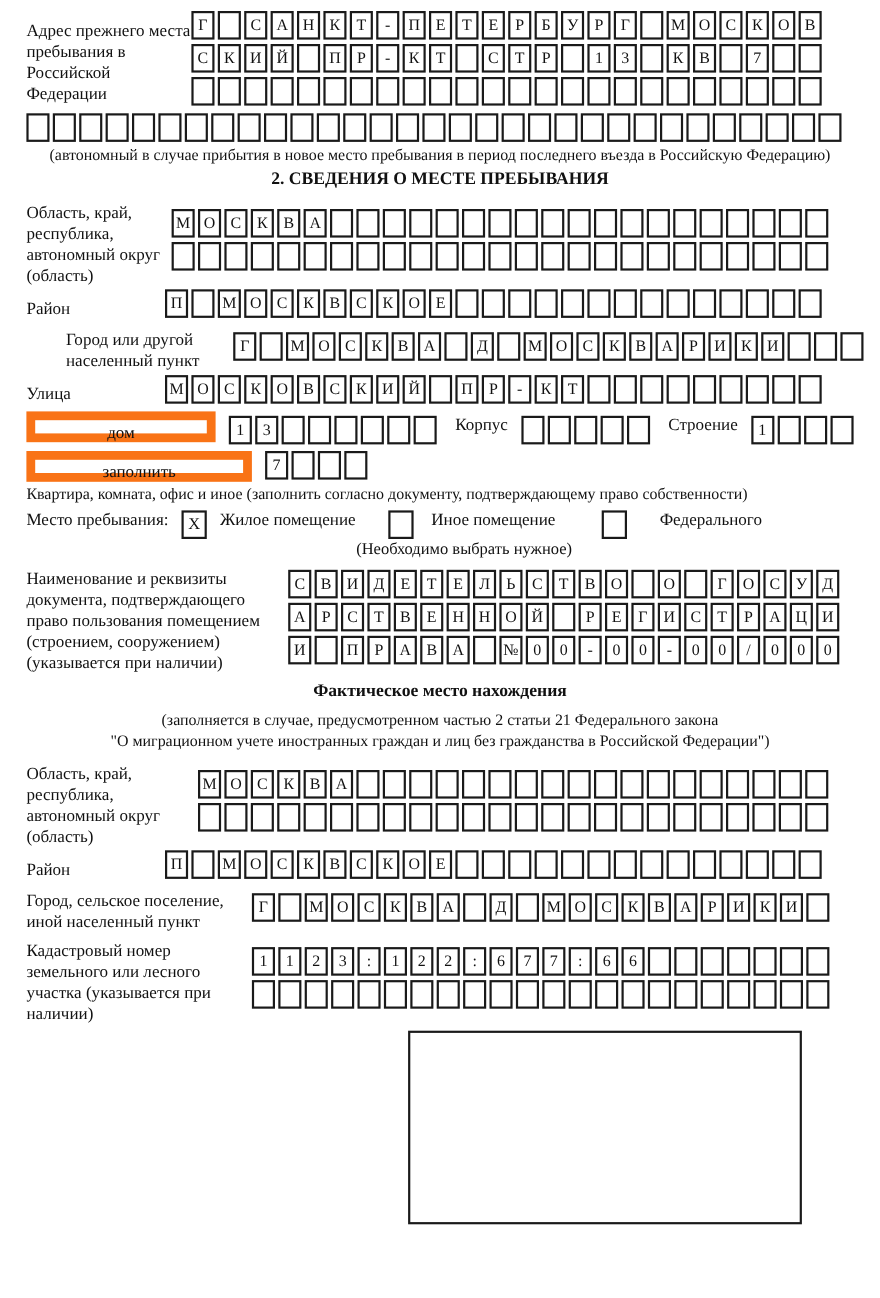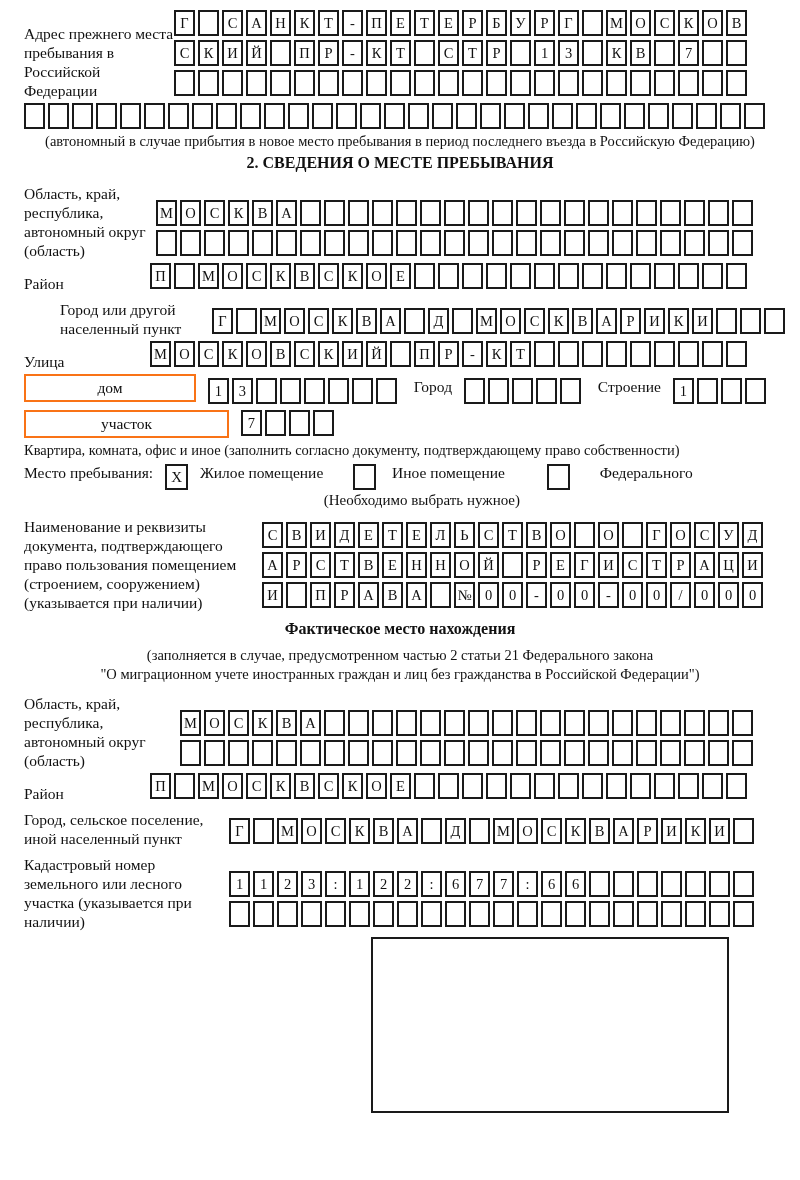--- a/index.html
+++ b/index.html
@@ -4,37 +4,37 @@
 <style>
   * { margin:0; padding:0; box-sizing:border-box; }
   html,body { background:#ffffff; }
   body {
     width:800px; height:1180px; overflow:hidden;
     color:#111; font-family:"Liberation Serif", serif; font-size:15.5px;
   }
   .page { padding:10px 24px 0 24px; }
   .hdr-note { text-align:right; margin:10px 4px 24px 0; font-size:15.5px; }
 
-  .field { display:flex; align-items:flex-end; margin-bottom:3px; }
+  .field { display:flex; align-items:center; margin-bottom:3px; }
   .lbl { line-height:19px; padding-top:4px; }
   .w126 { flex:0 0 126px; } .w132 { flex:0 0 132px; } .w150 { flex:0 0 150px; }
   .w152 { flex:0 0 152px;margin-left:36px; } .w156 { flex:0 0 156px; } .w205 { flex:0 0 205px; }
   .w238 { flex:0 0 238px; }
 
   .cellrow { white-space:nowrap; height:28px; margin-bottom:2px; }
   .cell {
     display:inline-block; width:21px; height:26px; border:2px solid #1a1a1a;
     margin-right:3px; text-align:center; line-height:22px; font-size:14.5px;
     vertical-align:top; overflow:hidden;
   }
   .note { text-align:center; font-size:14.5px; margin:1px 0 4px 0; }
   .sec-title { text-align:center; font-weight:bold; font-size:16px; margin:4px 0 8px 0; }
 
   .namedbox {
-    border:2px solid #f97316; height:28px; line-height:24px; text-align:center;
+    border:8px solid #f97316; height:28px; line-height:24px; text-align:center;
     display:inline-block; vertical-align:top;
   }
   .inline-lbl { display:inline-block; padding:4px 8px 0 10px; }
   .caption { font-size:14.5px; margin:0 0 5px 0; }
 
   .cb {
     display:inline-block; width:23px; height:26px; border:2px solid #1a1a1a;
     text-align:center; line-height:22px; vertical-align:top; font-size:15px;
   }
   .mesto-row { margin:2px 0 0 0; }
@@ -81,28 +81,28 @@
   </div>
 
   <div class="field">
     <div class="lbl w126">Улица</div>
     <div class="cellrow"><span class="cell">М</span><span class="cell">О</span><span class="cell">С</span><span class="cell">К</span><span class="cell">О</span><span class="cell">В</span><span class="cell">С</span><span class="cell">К</span><span class="cell">И</span><span class="cell">Й</span><span class="cell"></span><span class="cell">П</span><span class="cell">Р</span><span class="cell">-</span><span class="cell">К</span><span class="cell">Т</span><span class="cell"></span><span class="cell"></span><span class="cell"></span><span class="cell"></span><span class="cell"></span><span class="cell"></span><span class="cell"></span><span class="cell"></span><span class="cell"></span></div>
   </div>
 
   <div style="margin-bottom:2px; white-space:nowrap;">
     <span class="namedbox" style="width:172px;">дом</span>
     <span class="cellrow" style="display:inline-block; margin-left:8px;"><span class="cell">1</span><span class="cell">3</span><span class="cell"></span><span class="cell"></span><span class="cell"></span><span class="cell"></span><span class="cell"></span><span class="cell"></span></span>
-    <span class="inline-lbl">Город</span>
+    <span class="inline-lbl">Корпус</span>
     <span class="cellrow" style="display:inline-block;"><span class="cell"></span><span class="cell"></span><span class="cell"></span><span class="cell"></span><span class="cell"></span></span>
     <span class="inline-lbl">Строение</span>
     <span class="cellrow" style="display:inline-block;"><span class="cell">1</span><span class="cell"></span><span class="cell"></span><span class="cell"></span></span>
   </div>
 
   <div style="margin-bottom:2px; white-space:nowrap;">
-    <span class="namedbox" style="width:205px;">участок</span>
+    <span class="namedbox" style="width:205px;">заполнить</span>
     <span class="cellrow" style="display:inline-block; margin-left:8px;"><span class="cell">7</span><span class="cell"></span><span class="cell"></span><span class="cell"></span></span>
   </div>
   <div class="caption">Квартира, комната, офис и иное (заполнить согласно документу, подтверждающему право собственности)</div>
 
   <div class="mesto-row">
     <span>Место пребывания:</span>
     <span class="cb" style="margin-left:8px;">X</span>
     <span style="padding-left:8px;">Жилое помещение</span>
     <span class="cb" style="margin-left:26px;"></span>
     <span style="padding-left:12px;">Иное помещение</span>

